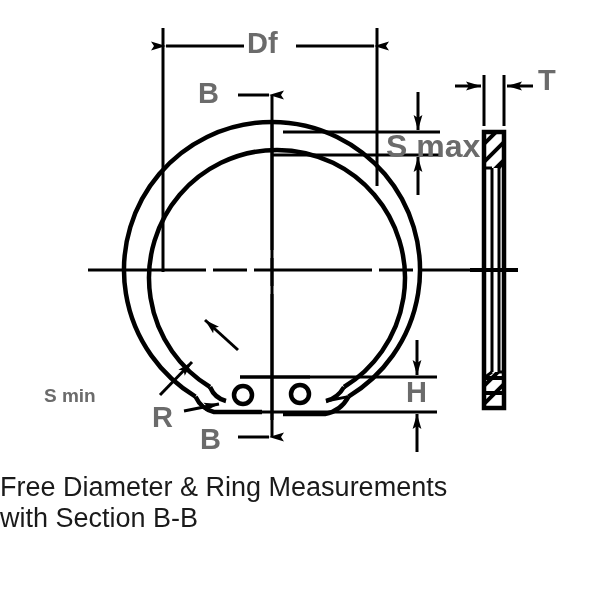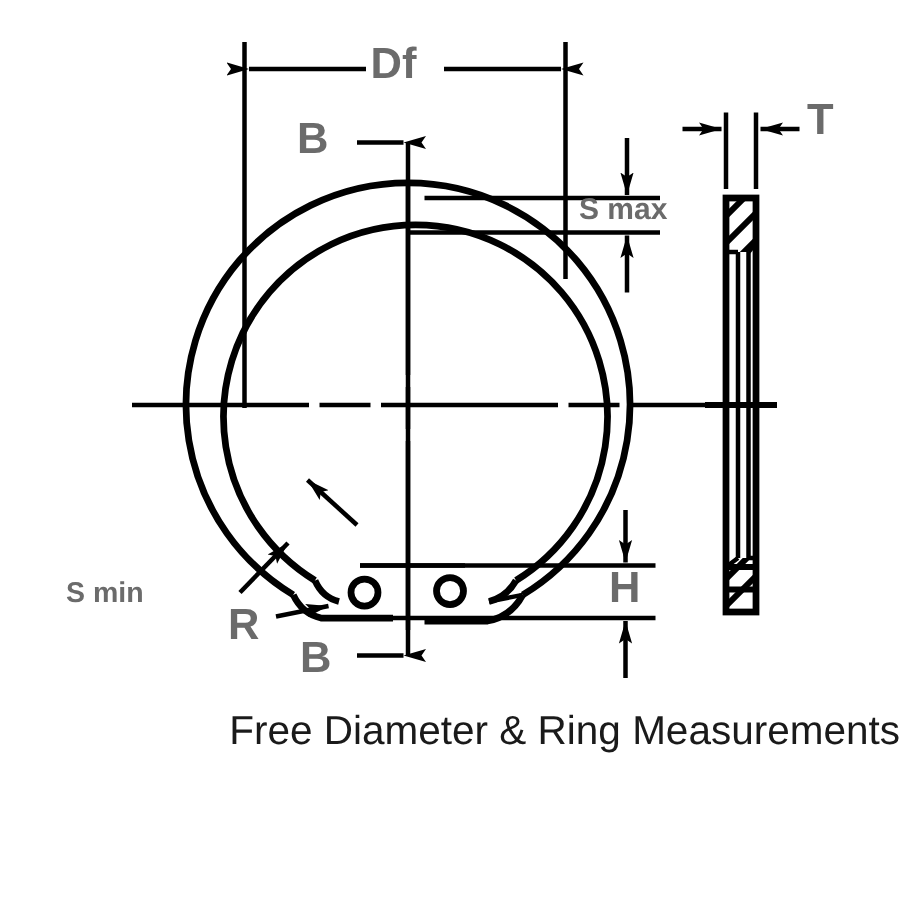--- a/index.html
+++ b/index.html
@@ -27,32 +27,32 @@
     font-family: "Liberation Sans", sans-serif;
     font-weight: bold;
     color: #6b6b6b;
     white-space: nowrap;
     line-height: 1;
     user-select: none;
   }
   #lbl-df   { left: 247px; top: 29px;  font-size: 29px; }
   #lbl-b-top{ left: 198px; top: 79px;  font-size: 29px; }
   #lbl-t    { left: 538px; top: 66px;  font-size: 29px; }
-  #lbl-smax { left: 386px; top: 130px; font-size: 20px; }
+  #lbl-smax { left: 386px; top: 130px; font-size: 32px; }
   #lbl-h    { left: 406px; top: 378px; font-size: 29px; }
   #lbl-smin { left: 44px;  top: 386px; font-size: 19px; }
   #lbl-r    { left: 152px; top: 403px; font-size: 29px; }
   #lbl-b-bot{ left: 200px; top: 425px; font-size: 29px; }
 
   #caption {
     position: absolute;
     left: 0;
     top: 472px;
     width: 600px;
-    text-align: right;
+    text-align: left;
     color: #1a1a1a;
     font-family: "Liberation Sans", sans-serif;
     font-size: 27px;
     line-height: 31px;
     user-select: none;
   }
   #caption div { display: block; }
 </style>
 </head>
 <body>
@@ -223,15 +223,16 @@
   <div class="lbl" id="lbl-b-top">B</div>
   <div class="lbl" id="lbl-t">T</div>
   <div class="lbl" id="lbl-smax">S max</div>
   <div class="lbl" id="lbl-h">H</div>
   <div class="lbl" id="lbl-smin">S min</div>
   <div class="lbl" id="lbl-r">R</div>
   <div class="lbl" id="lbl-b-bot">B</div>
 
   <div id="caption">
     <div>Free Diameter &amp; Ring Measurements</div>
+    <div>with Section B-B</div>
   </div>
 
 </div>
 
 </body></html>

